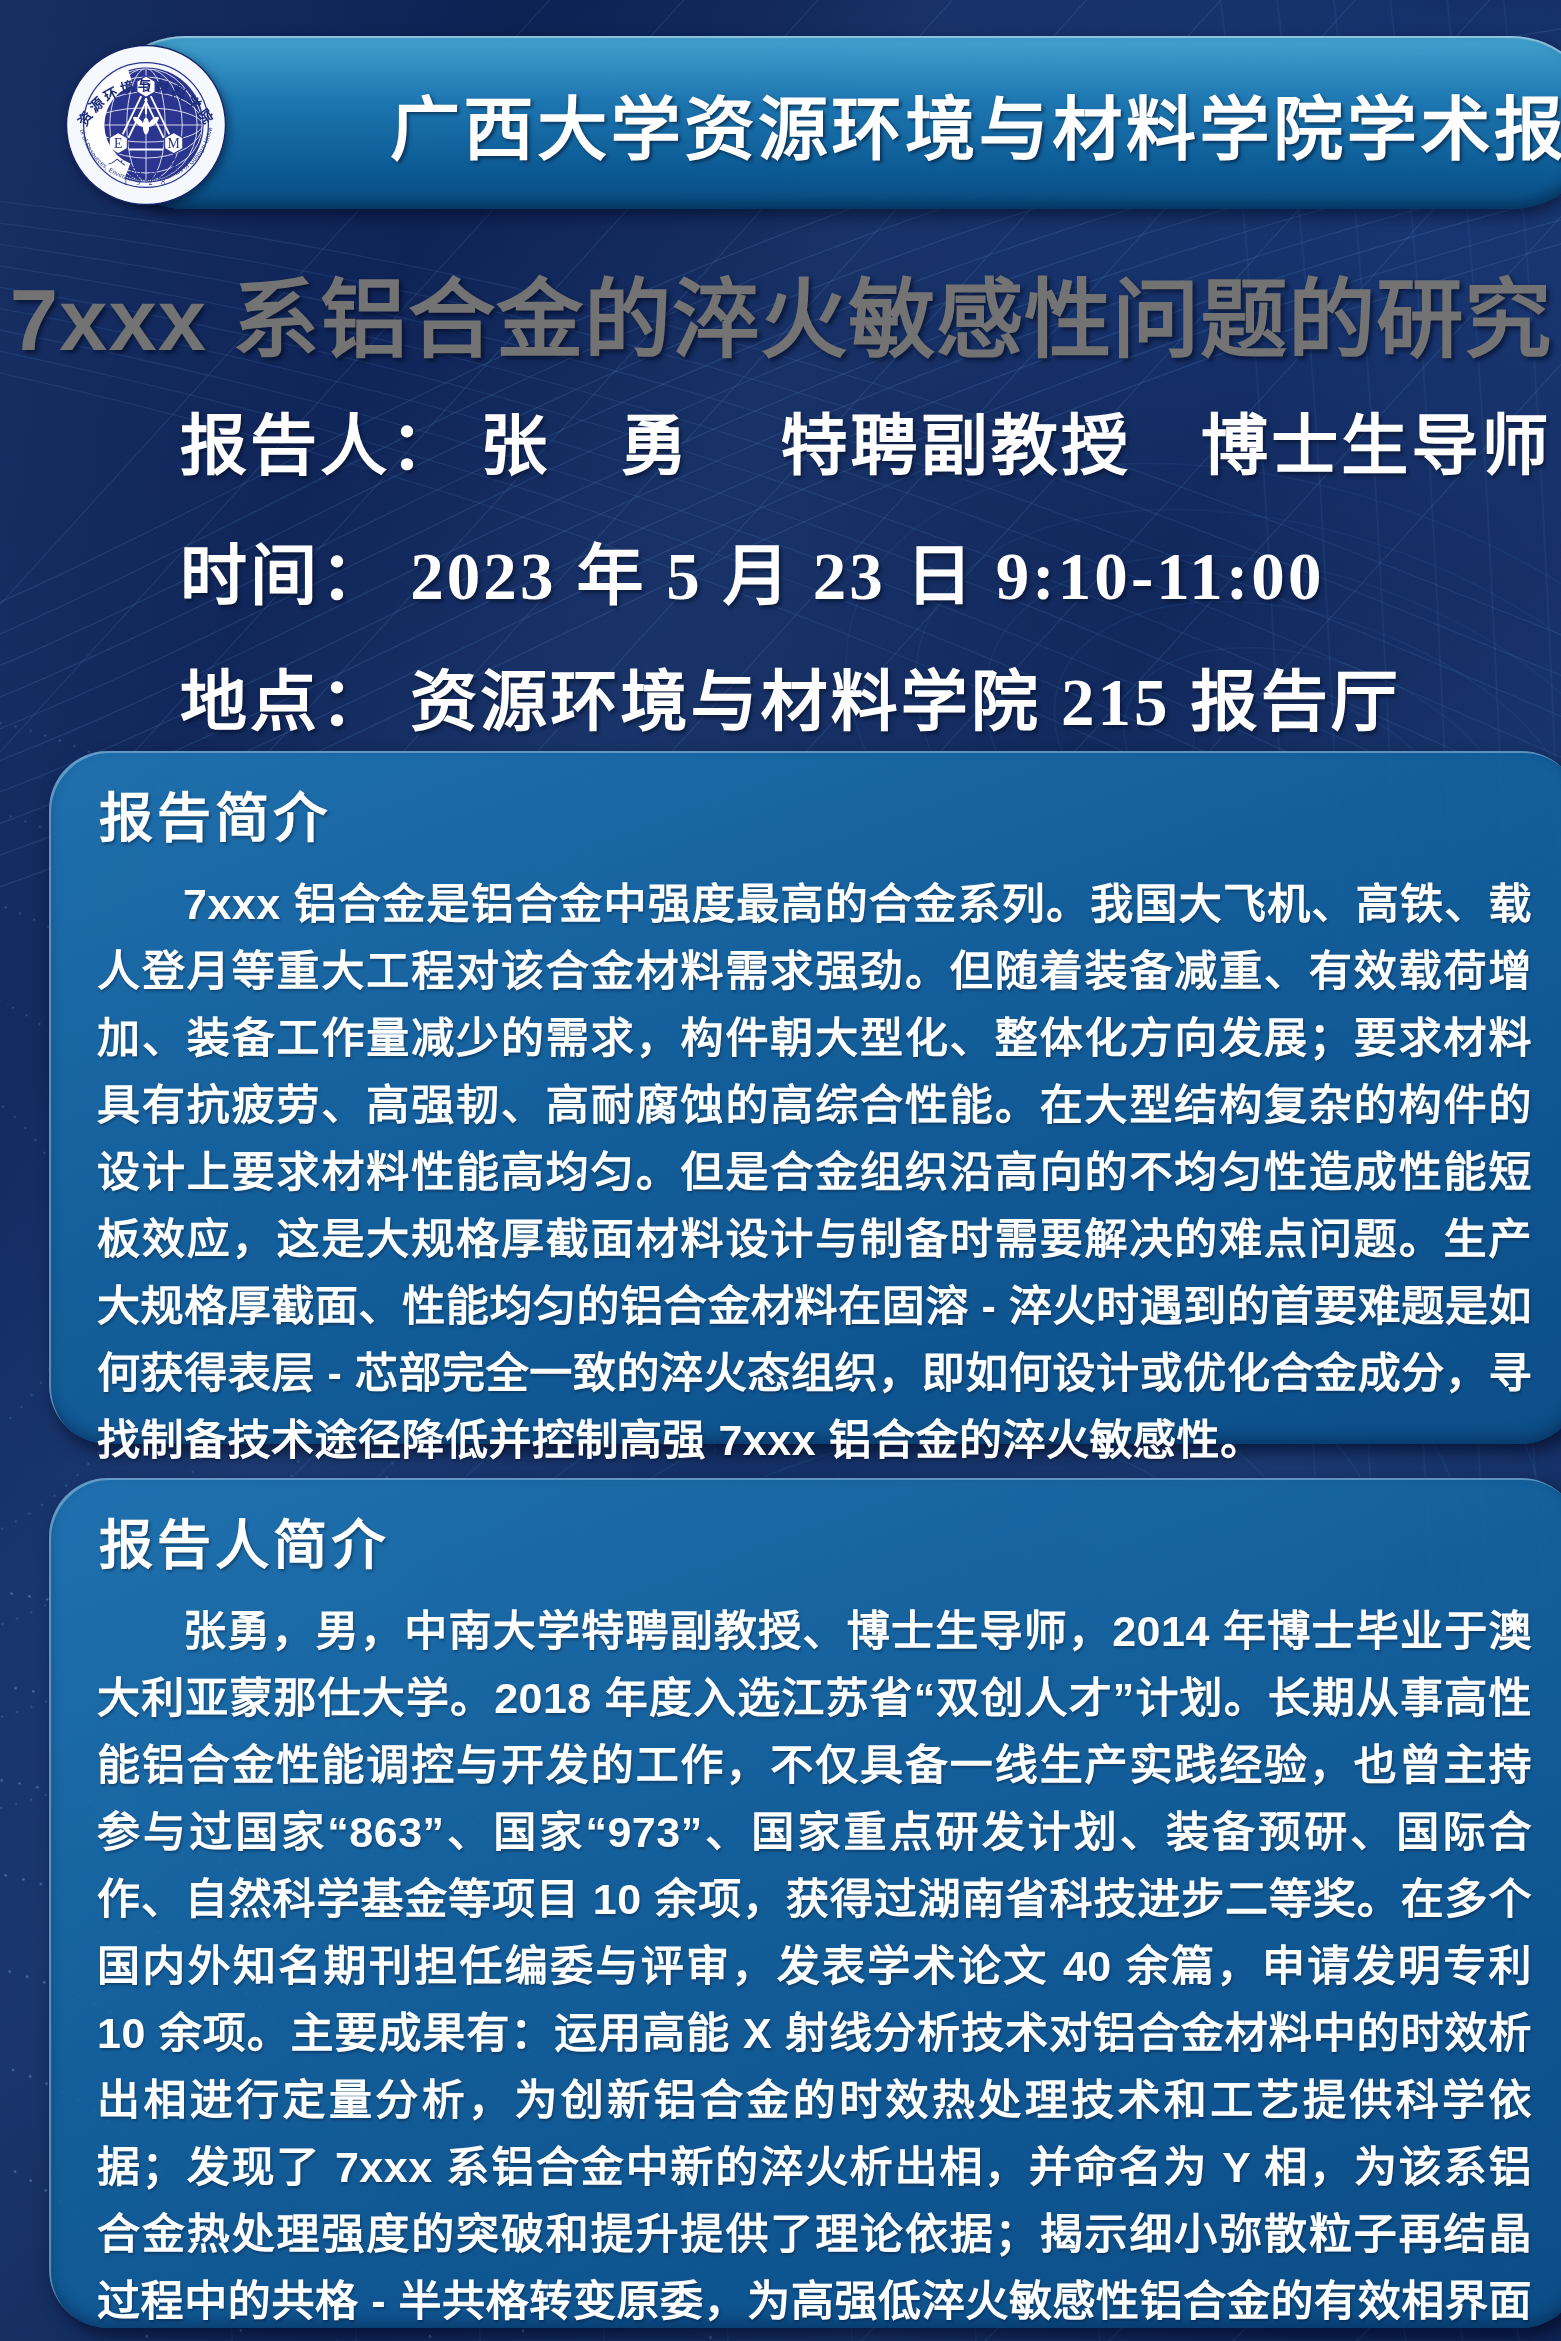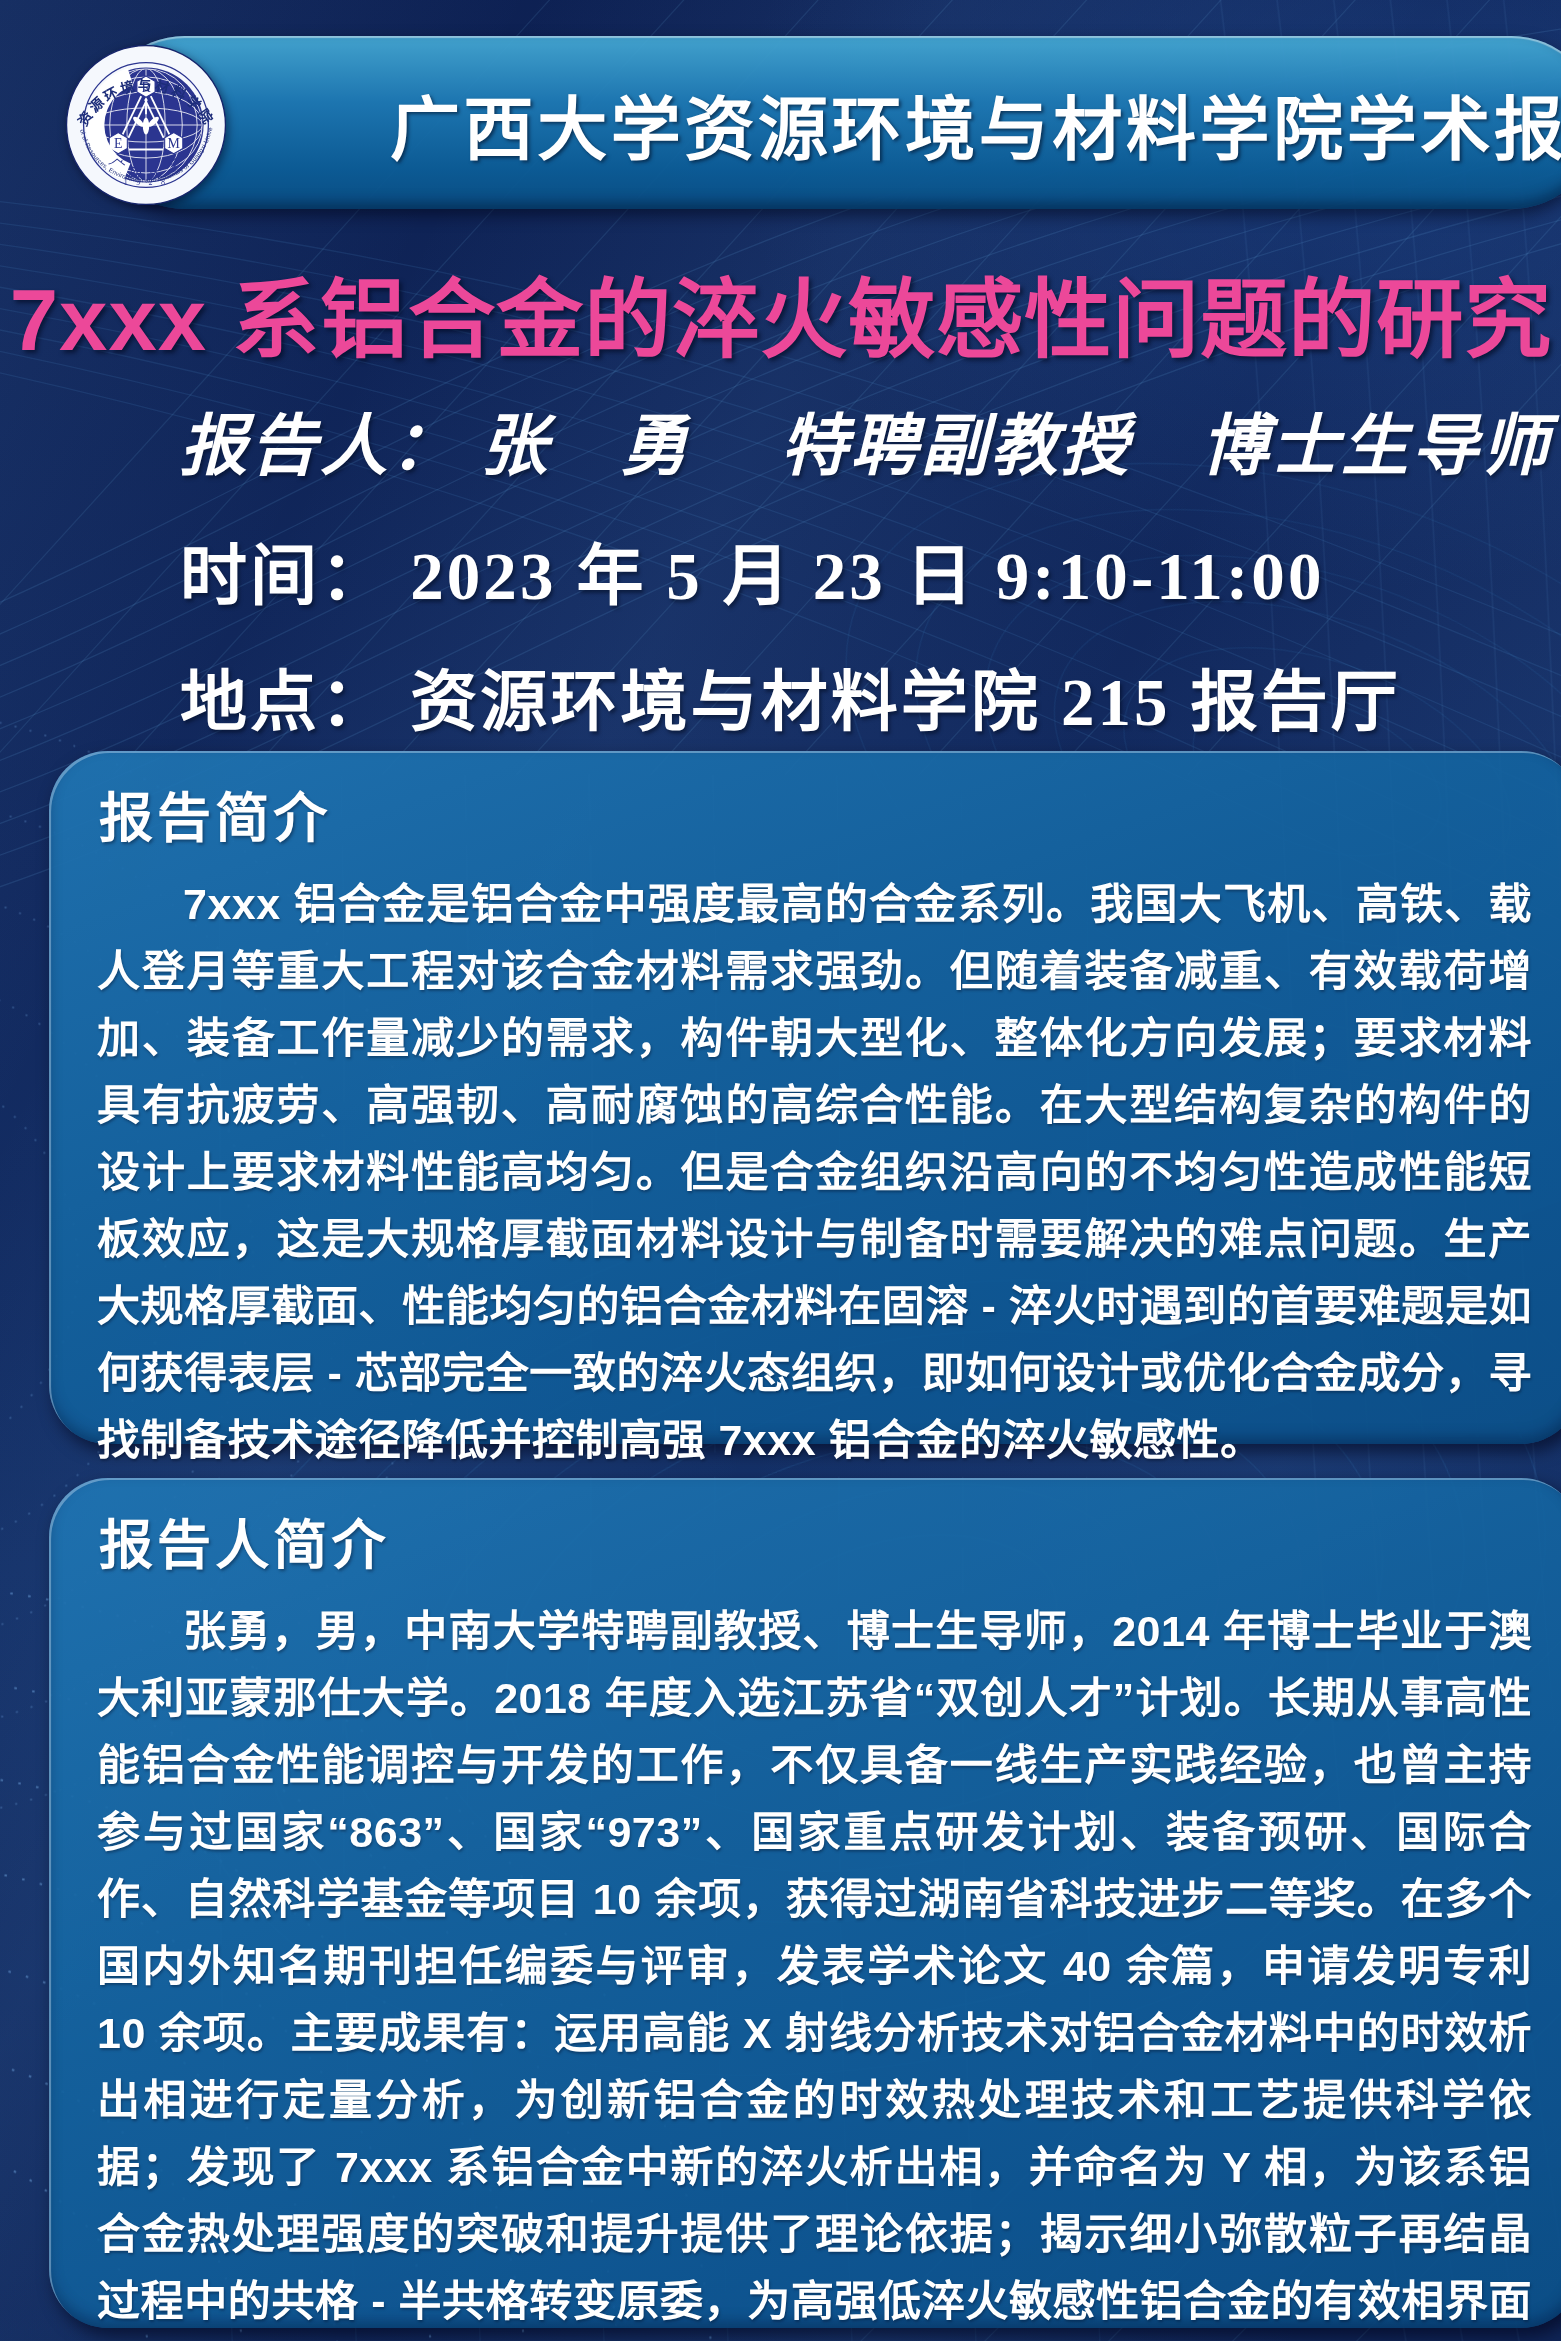--- a/index.html
+++ b/index.html
@@ -27,30 +27,30 @@
     font-family:"Liberation Serif", serif; font-weight:700;
     font-size:70px; letter-spacing:3.6px; color:#ffffff; white-space:nowrap;
     text-shadow:2.1px 2.6px 3.6px rgba(0,10,30,.55);
   }
   .logo-wrap { position:absolute; left:66px; top:45px; width:160px; height:160px; z-index:3;
     filter:drop-shadow(2.6px 3.6px 4.6px rgba(0,0,20,.5)); }
 
   .main-title {
     position:absolute; left:0; right:0; top:249px; z-index:2;
     text-align:center; white-space:nowrap;
-    font-size:87px; font-weight:800; letter-spacing:1px; color:#ec4899;
+    font-size:87px; font-weight:800; letter-spacing:1px; color:#737373;
     text-shadow:2.6px 3.1px 4.6px rgba(0,8,30,.6);
   }
   .info-line {
     position:absolute; left:180px; z-index:2; white-space:nowrap;
     font-family:"Liberation Serif", serif; font-weight:700;
     font-size:67px; letter-spacing:3.1px; color:#ffffff;
     text-shadow:2.1px 2.6px 3.6px rgba(0,10,30,.5);
   }
-  #info-speaker  { top:391px;font-style:italic; }
+  #info-speaker  { top:391px; }
   #info-time     { top:521px; }
   #info-location { top:647px; }
 
   .panel {
     position:absolute; left:49px; width:1531px; z-index:2;
     border-radius:59px;
     background:linear-gradient(160deg, rgba(32,117,179,.93) 0%, rgba(20,99,159,.93) 42%, rgba(14,87,147,.93) 76%, rgba(12,80,137,.94) 100%);
     box-shadow: inset 2.1px 2.1px 0 rgba(214,237,255,.38), inset -1px -6.2px 13.4px rgba(2,25,60,.42), 5.2px 7.2px 15.5px rgba(0,2,20,.55);
   }
   #panel-intro   { top:751px; height:693px; }

